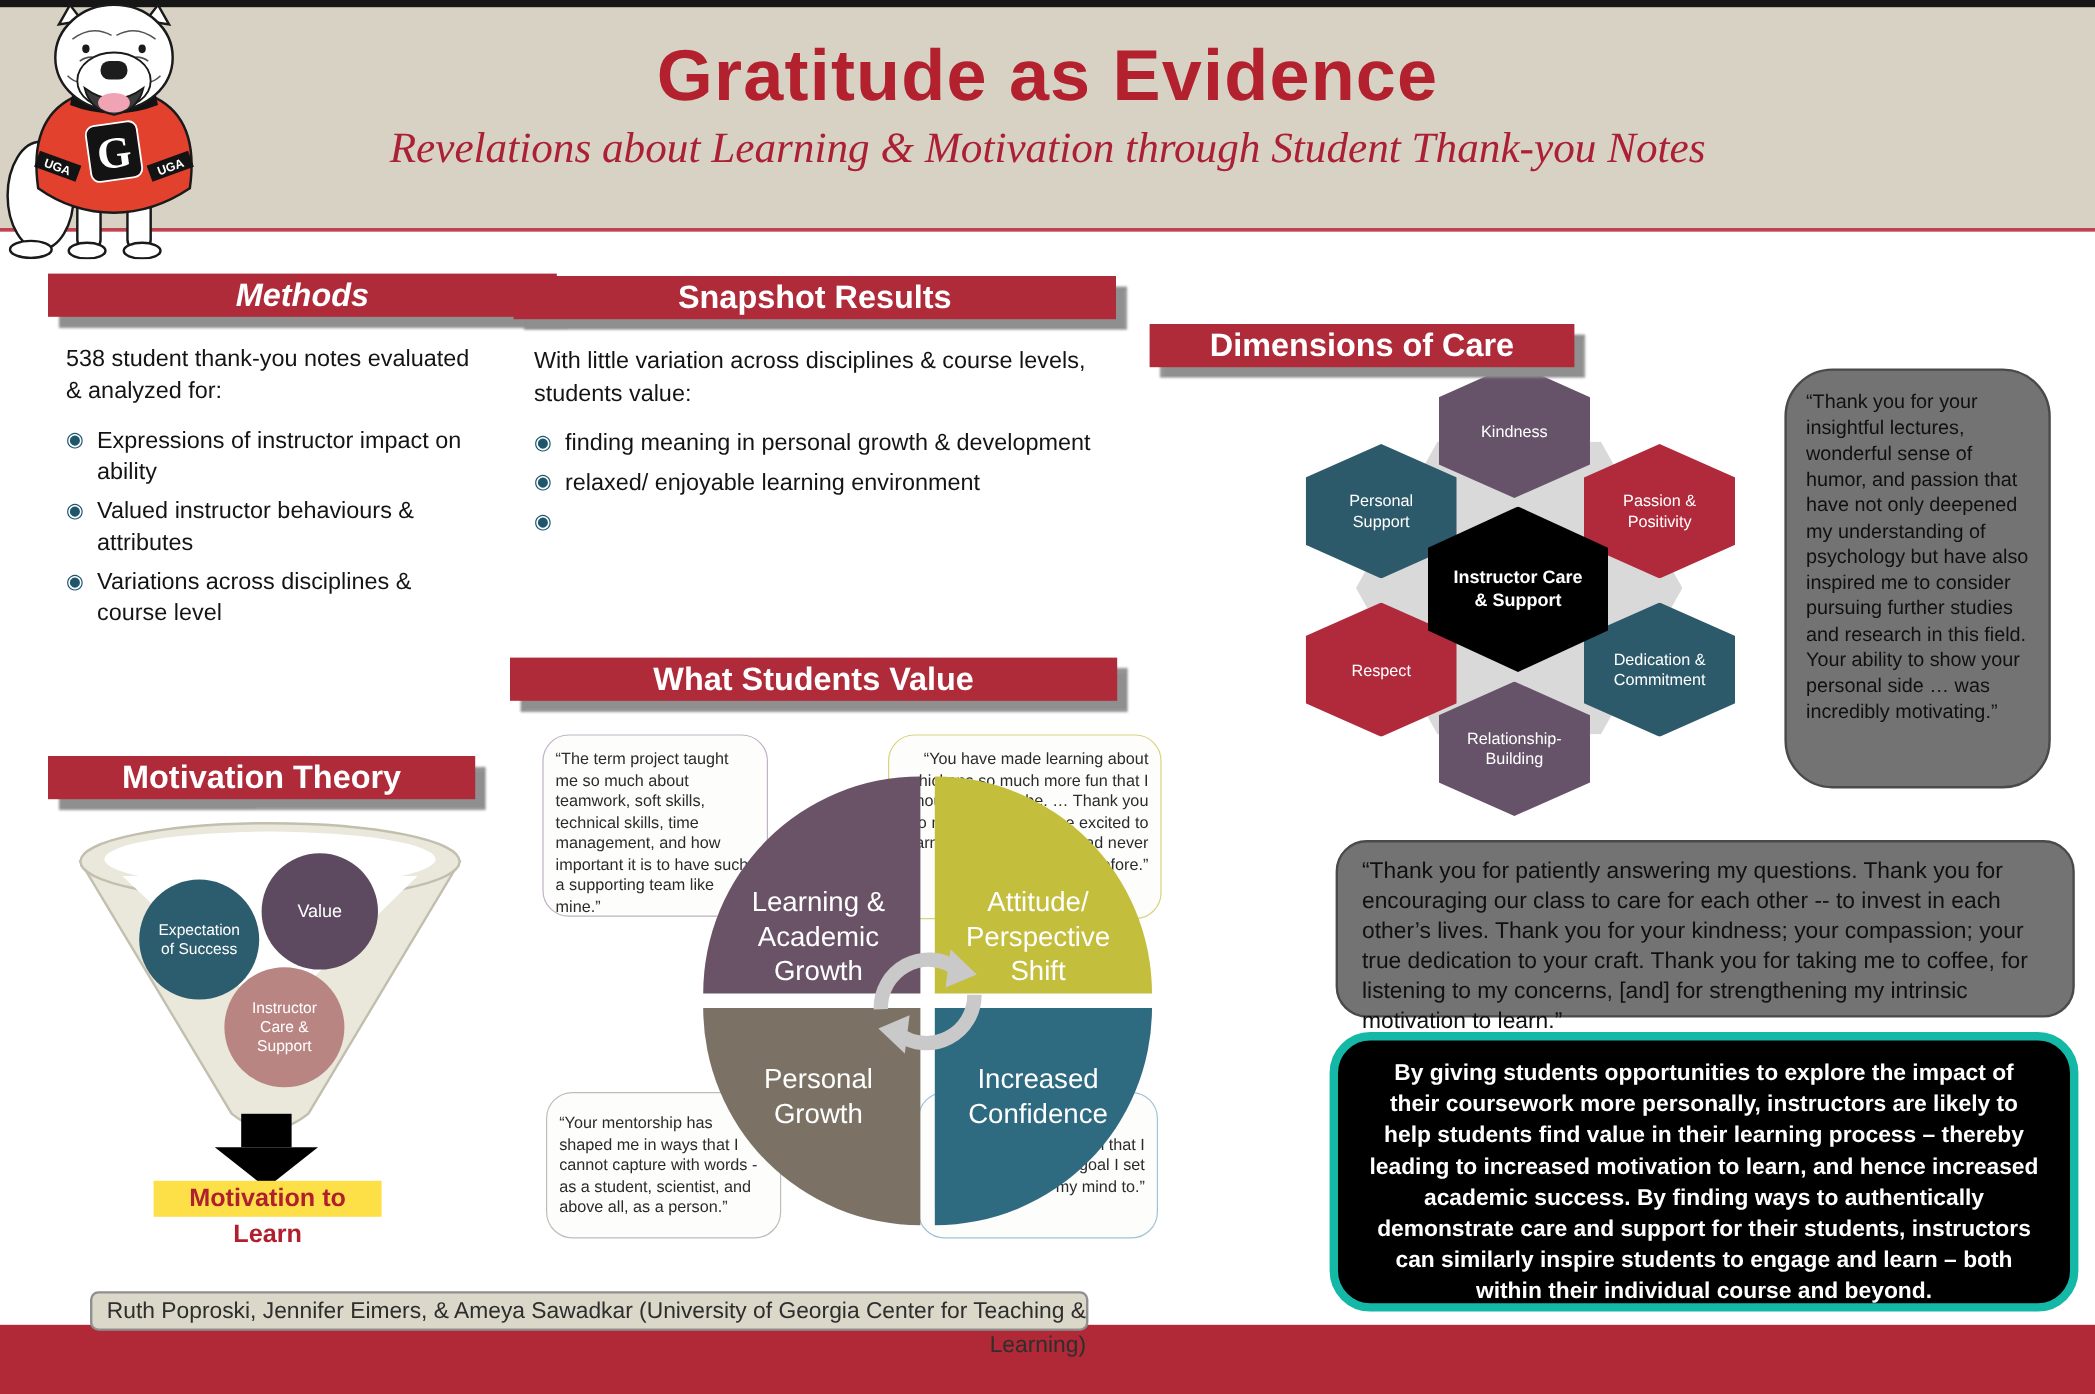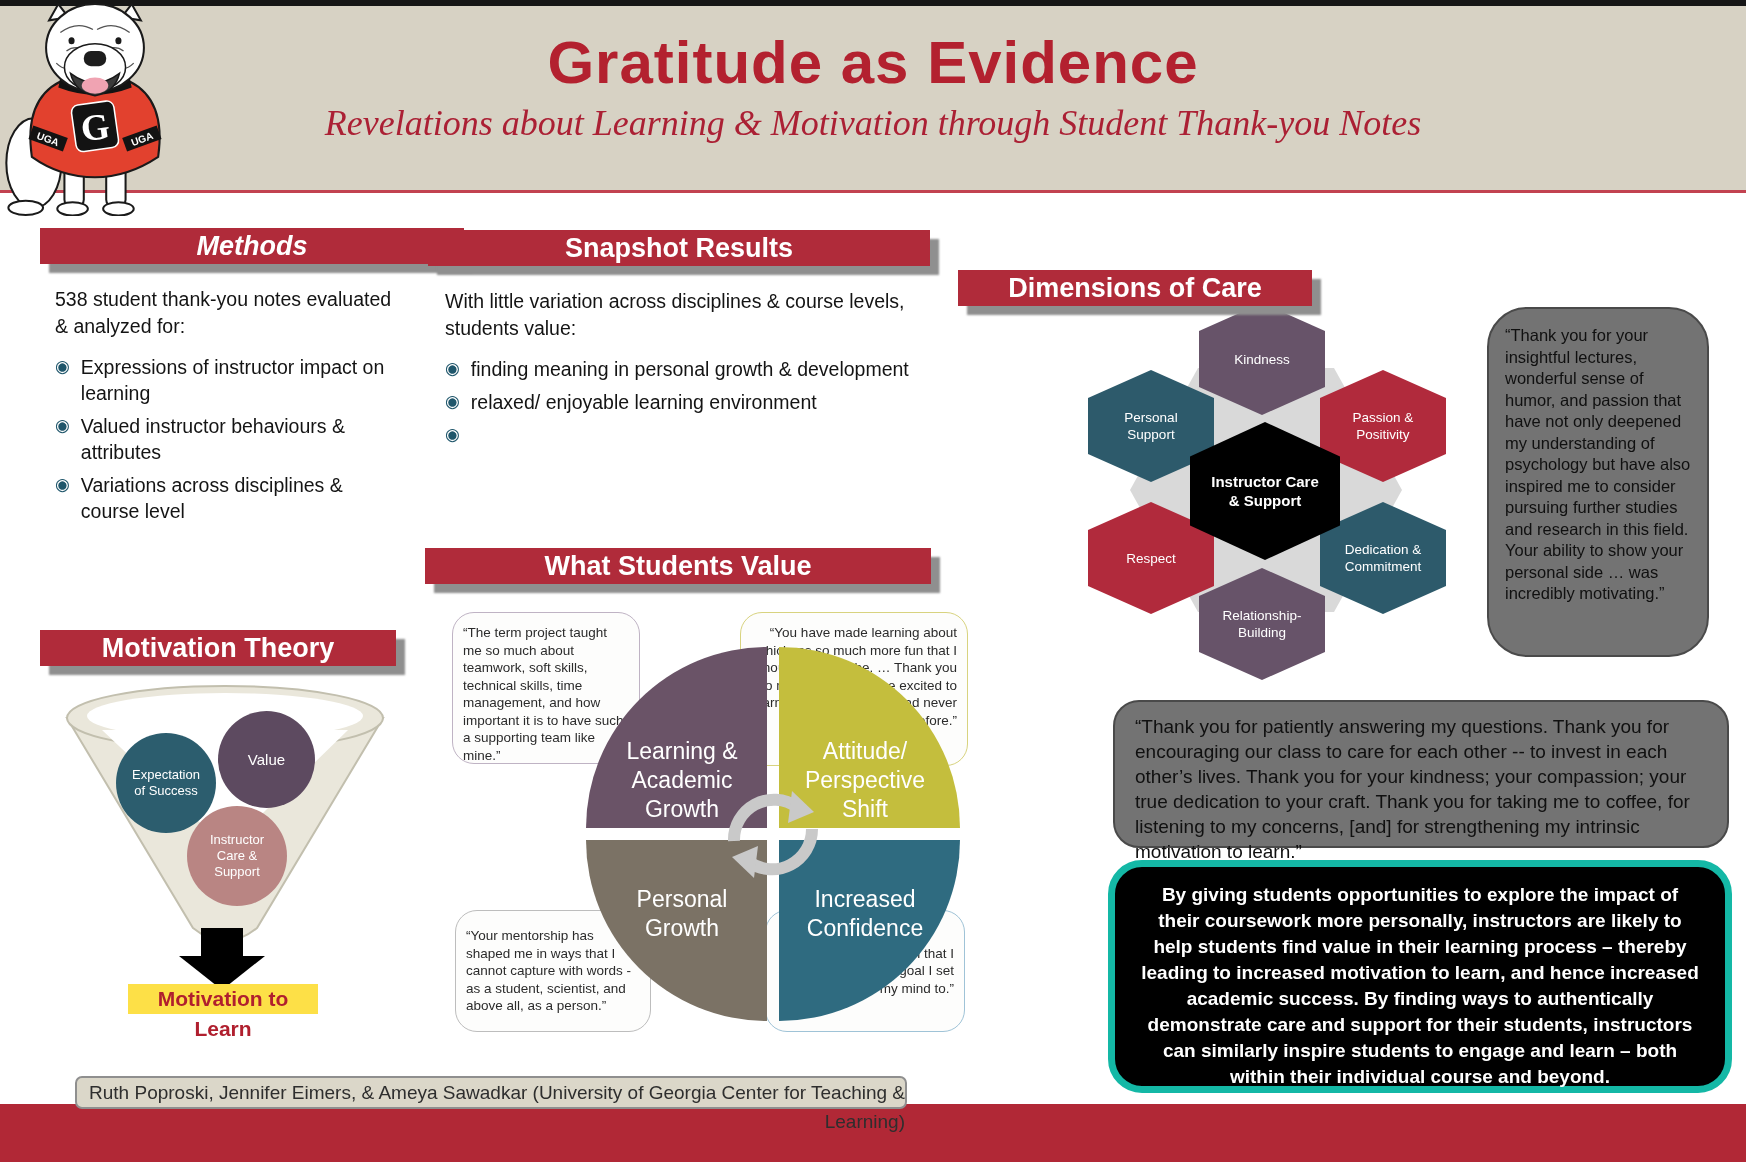--- a/index.html
+++ b/index.html
@@ -112,21 +112,21 @@
   <div class="banner" style="left:40px; top:228px; width:424px;font-style:italic;">Methods</div>
   <div class="banner" style="left:428px; top:230px; width:502px;">Snapshot Results</div>
   <div class="banner" style="left:958px; top:226px; width:354px;margin-top:44px;">Dimensions of Care</div>
   <div class="banner" style="left:40px; top:630px; width:356px;">Motivation Theory</div>
   <div class="banner" style="left:425px; top:548px; width:506px;">What Students Value</div>
 
   <div class="abs" style="left:55px; top:286px; width:350px;">
     <div class="intro">538 student thank-you notes evaluated &amp; analyzed for:</div>
     <div class="brow">
         <span class="bdot">◉</span>
-        <span class="btxt">Expressions of instructor impact on learning</span>
+        <span class="btxt">Expressions of instructor impact on ability</span>
       </div>
     <div class="brow">
         <span class="bdot">◉</span>
         <span class="btxt">Valued instructor behaviours &amp; attributes</span>
       </div>
     <div class="brow">
         <span class="bdot">◉</span>
         <span class="btxt">Variations across disciplines &amp; course level</span>
       </div>
   </div>

